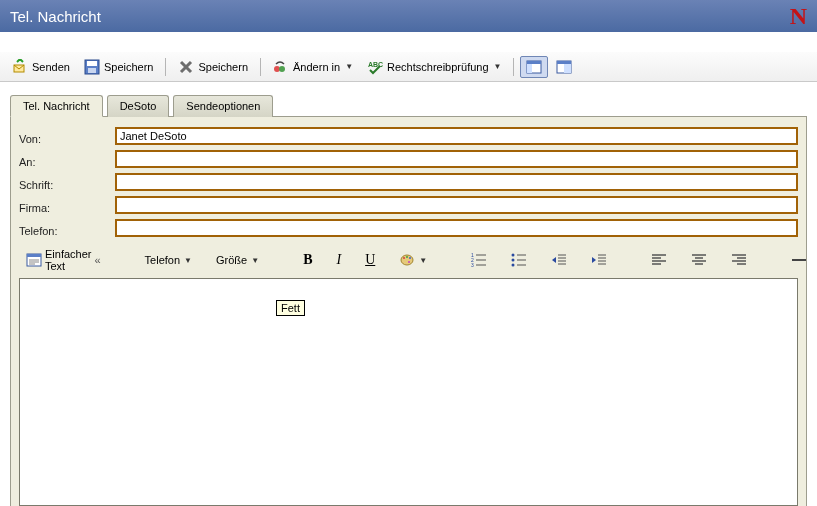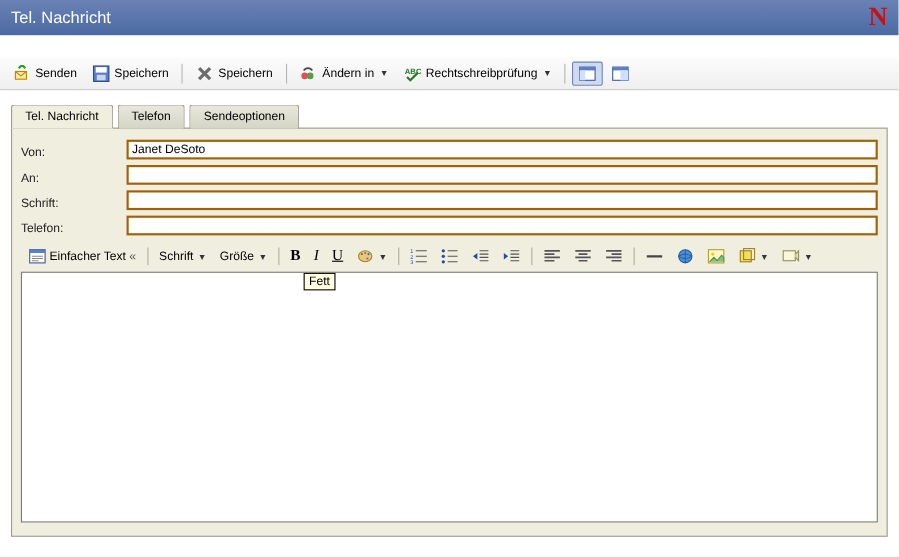--- a/index.html
+++ b/index.html
@@ -105,21 +105,21 @@
     border: 2px solid #a16207;
     background: #fff;
     height: 18px;
     padding: 1px 3px;
     font-family: Tahoma, Arial, sans-serif;
     font-size: 11px;
   }
   .editor-toolbar {
     display: flex;
     align-items: center;
-    gap: 2px;
+    gap: 14px;
     padding: 3px 2px;
     flex-wrap: nowrap;
   }
   .etbtn {
     display: inline-flex;
     align-items: center;
     gap: 3px;
     padding: 2px 4px;
     cursor: pointer;
     border: 1px solid transparent;
@@ -131,21 +131,21 @@
   .sep2 { width: 1px; height: 16px; background: #b0af9f; margin: 0 3px; }
   .editor-body {
     border: 1px solid #7a7a6c;
     background: #fff;
     height: 228px;
     position: relative;
   }
   .tooltip-box {
     position: absolute;
     left: 256px;
-    top: 0;
+    top: 21px;
     border: 1px solid #000;
     background: #ffffe1;
     padding: 1px 4px;
     font-size: 11px;
   }
 </style>
 </head>
 <body>
 
 <div class="titlebar">
@@ -223,35 +223,39 @@
           <rect x="1" y="2" width="14" height="3" fill="#5b7fc7"></rect>
           <rect x="8" y="5" width="7" height="9" fill="#cfe0ff"></rect>
         </svg>
     </span>
   </div>
 </div>
 
 <div class="page">
   <div class="tabs">
     <div class="tab active">Tel. Nachricht</div>
-    <div class="tab">Telefon</div>
+    <div class="tab">DeSoto</div>
     <div class="tab">Sendeoptionen</div>
   </div>
 
   <div class="form-area">
     <div class="row">
       <label>Von:</label>
       <input type="text" value="Janet DeSoto" style="">
     </div>
     <div class="row">
       <label>An:</label>
       <input type="text" value="" style="">
     </div>
     <div class="row">
       <label>Schrift:</label>
+      <input type="text" value="" style="">
+    </div>
+    <div class="row">
+      <label>Firma:</label>
       <input type="text" value="" style="">
     </div>
     <div class="row">
       <label>Telefon:</label>
       <input type="text" value="" style="">
     </div>
 
     <div class="editor-toolbar">
       <div class="etbtn">
         <span class="icon">
@@ -261,21 +265,21 @@
               <line x1="3" y1="8" x2="13" y2="8" stroke="#888"></line>
               <line x1="3" y1="10" x2="13" y2="10" stroke="#888"></line>
               <line x1="3" y1="12" x2="9" y2="12" stroke="#888"></line>
             </svg>
         </span>
         <span>Einfacher Text</span>
         <span style="color:#555">«</span>
       </div>
       <div class="sep2"></div>
       <div class="etbtn">
-        <span>Schrift</span>
+        <span>Telefon</span>
         <span class="dropdown-arrow">▼</span>
       </div>
       <div class="etbtn">
         <span>Größe</span>
         <span class="dropdown-arrow">▼</span>
       </div>
       <div class="sep2"></div>
       <div class="etbtn">
           <span class="bold-b">B</span>
         </div>

